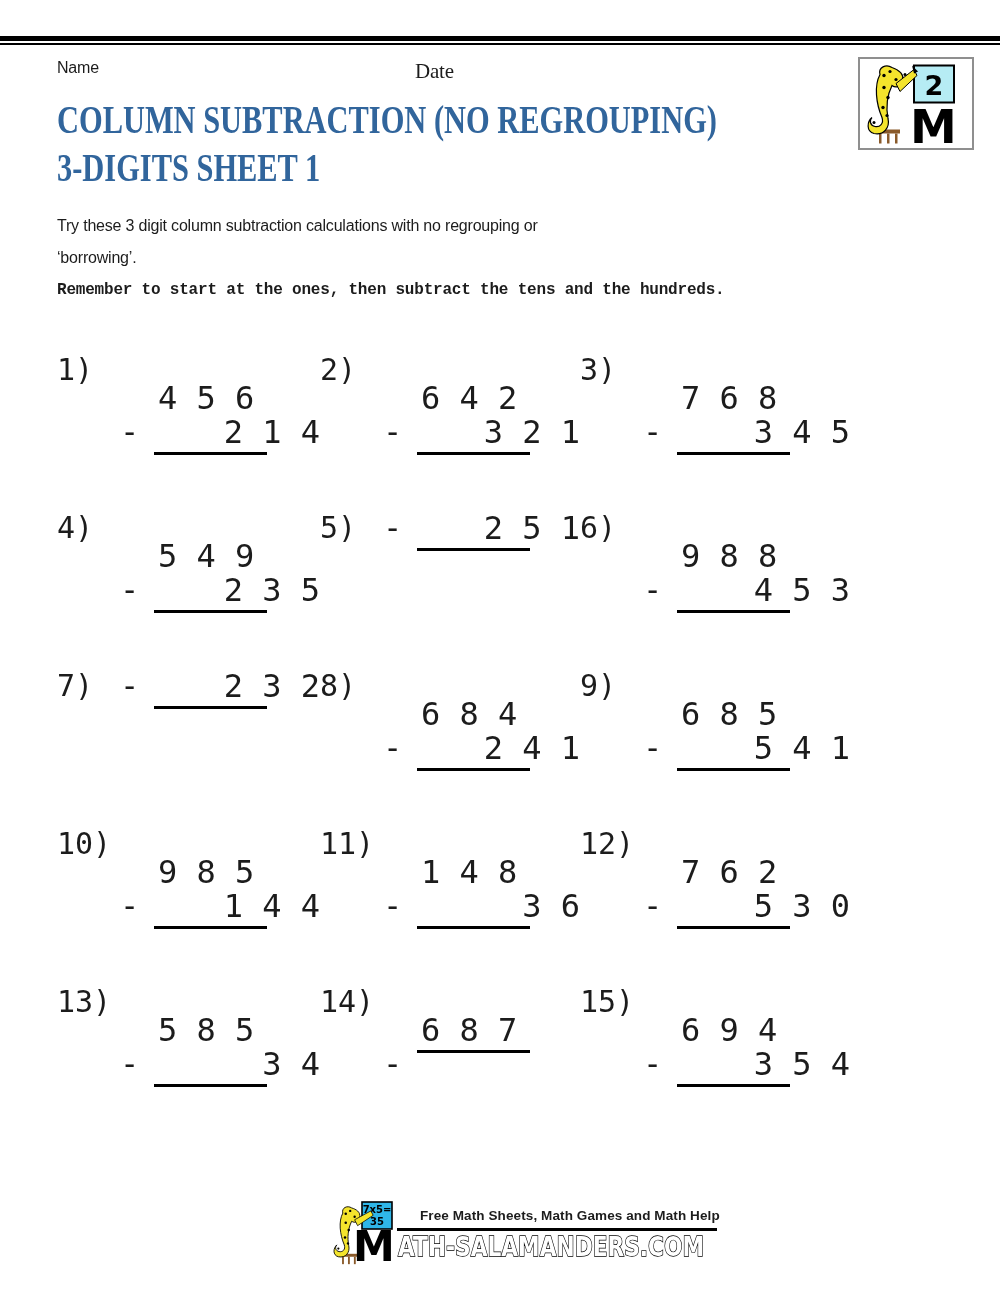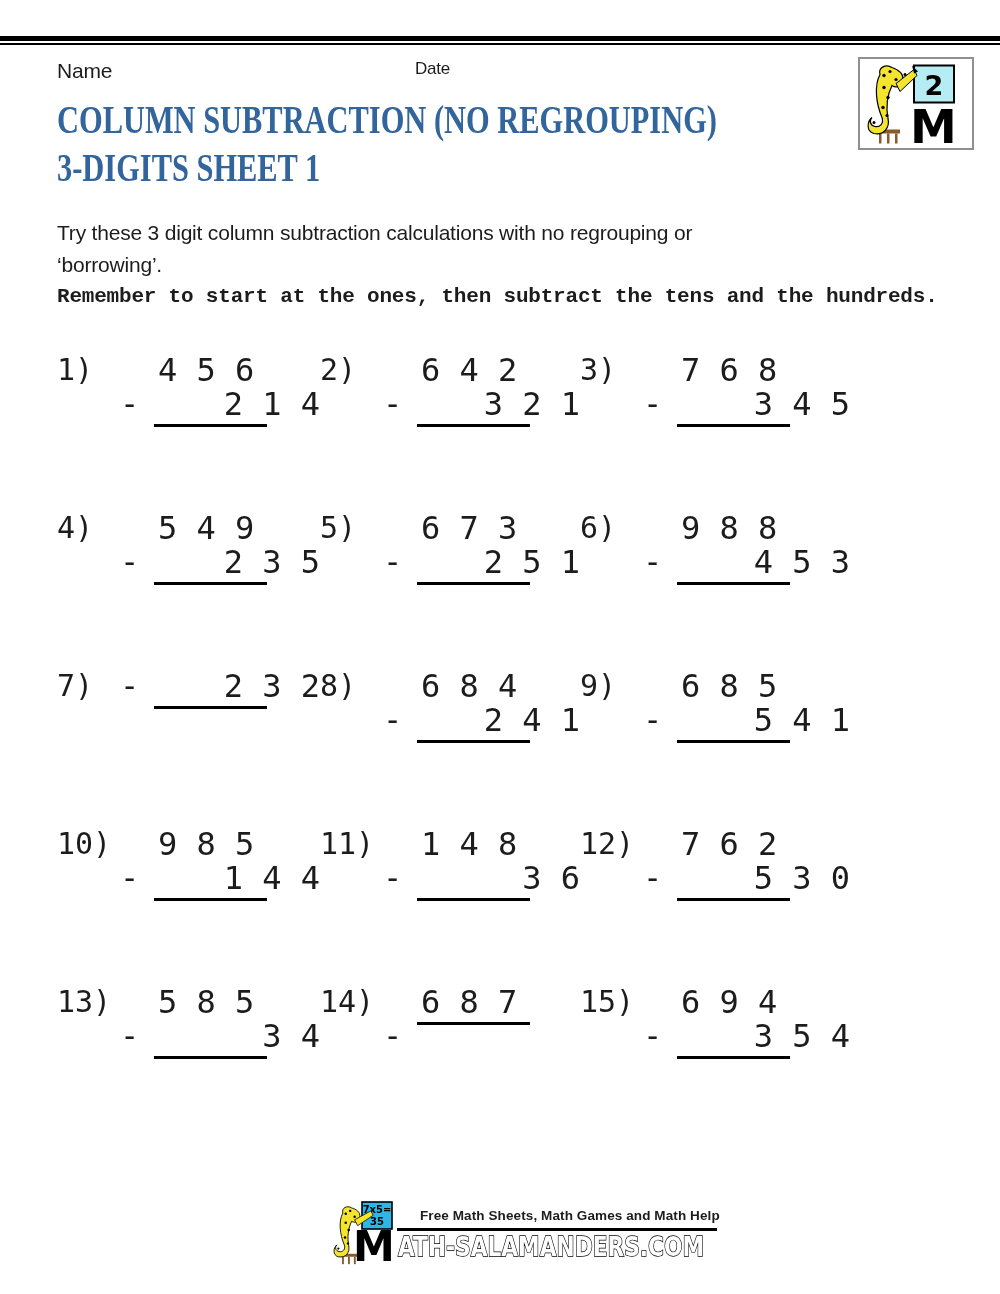--- a/index.html
+++ b/index.html
@@ -6,30 +6,30 @@
   body {
     width:1000px; height:1294px; position:relative;
     background:#ffffff; overflow:hidden;
     font-family:"Liberation Sans", sans-serif; color:#1c1c1c;
   }
   
   .top-rule {
     position:absolute; top:36px; left:0; width:1000px; height:9px;
     border-top:5px solid #000; border-bottom:2px solid #000; box-sizing:border-box;
   }
-  .name-label { position:absolute; left:57px; top:59px; font-size:21px; letter-spacing:-0.2px; }
-  .date-label { position:absolute; left:415px; top:59px; font-size:17px; letter-spacing:-0.2px; }
+  .name-label { position:absolute; left:57px; top:59px; font-size:16px; letter-spacing:-0.2px; }
+  .date-label { position:absolute; left:415px; top:59px; font-size:21px; letter-spacing:-0.2px;font-family:Liberation Serif, serif; }
 
   .page-title {
     position:absolute; left:57px; top:96px;
     font-family:"Liberation Serif", serif; font-weight:600;
     font-size:39px; line-height:48px; color:#31659c;
     transform:scaleX(0.78); transform-origin:left top; white-space:nowrap;
   }
-  .intro { position:absolute; left:57px; top:217px; font-size:21px; line-height:32px; letter-spacing:-0.2px; white-space:nowrap; }
+  .intro { position:absolute; left:57px; top:210px; font-size:16px; line-height:32px; letter-spacing:-0.2px; white-space:nowrap; }
   .intro .bold { font-weight:bold;font-family:Liberation Mono, monospace; }
 
   
   .header-logo {
     position:absolute; left:858px; top:57px; width:116px; height:93px;
     border:2px solid #8f8f8f; background:#fff; box-sizing:border-box;
   }
 
   
   .problems {
@@ -38,21 +38,21 @@
   }
   .problem { position:relative; height:76px; }
   .p-label {
     position:absolute; left:0; top:0;
     font-family:"DejaVu Sans Mono", monospace; font-size:30px; line-height:34px;
   }
   .digits {
     font-family:"DejaVu Sans Mono", monospace; font-size:32px; line-height:34px;
     white-space:pre; letter-spacing:0;
   }
-  .p-top { margin-left:101px; }
+  .p-top { margin-left:101px;margin-top:28px; }
   .p-brow { position:relative; }
   .p-minus {
     position:absolute; left:63px; top:0;
     font-family:"DejaVu Sans Mono", monospace; font-size:32px; line-height:34px;
   }
   .p-bottom { margin-left:101px;text-align:right; }
   .p-under { margin-left:97px; margin-top:3px; width:113px; height:3px; background:#000; }
 
   
   .footer-logo { position:absolute; left:328px; top:1200px; }
@@ -148,21 +148,20 @@
     <div class="p-top digits">5 4 9</div>
     <div class="p-brow">
       <span class="p-minus">-</span>
       <div class="p-bottom digits">2 3 5</div>
     </div>
     <div class="p-under"></div>
   </div>
 
   <div class="problem">
     <span class="p-label">5)</span>
-    <div class="p-top digits">6 7 3</div>
     <div class="p-brow">
       <span class="p-minus">-</span>
       <div class="p-bottom digits">2 5 1</div>
     </div>
     <div class="p-under"></div>
   </div>
 
   <div class="problem">
     <span class="p-label">6)</span>
     <div class="p-top digits">9 8 8</div>

